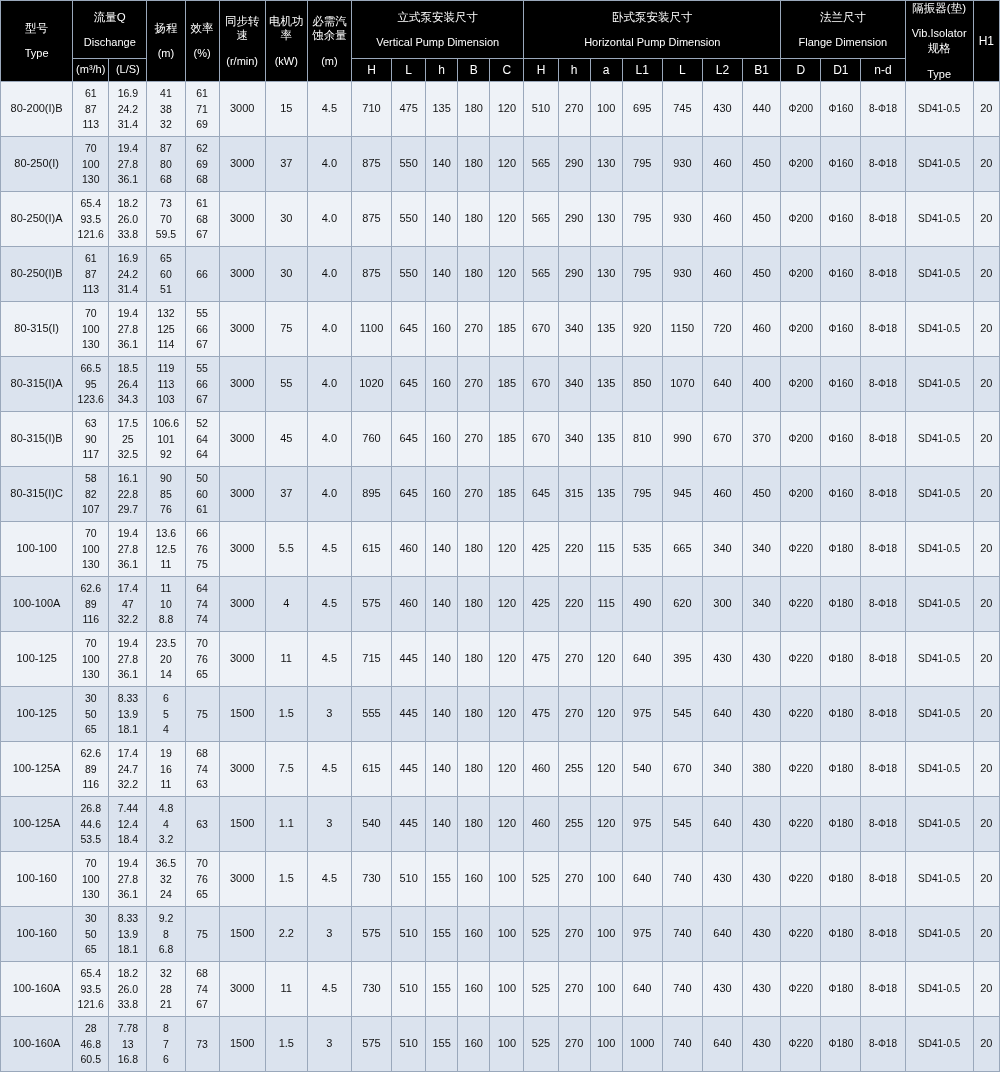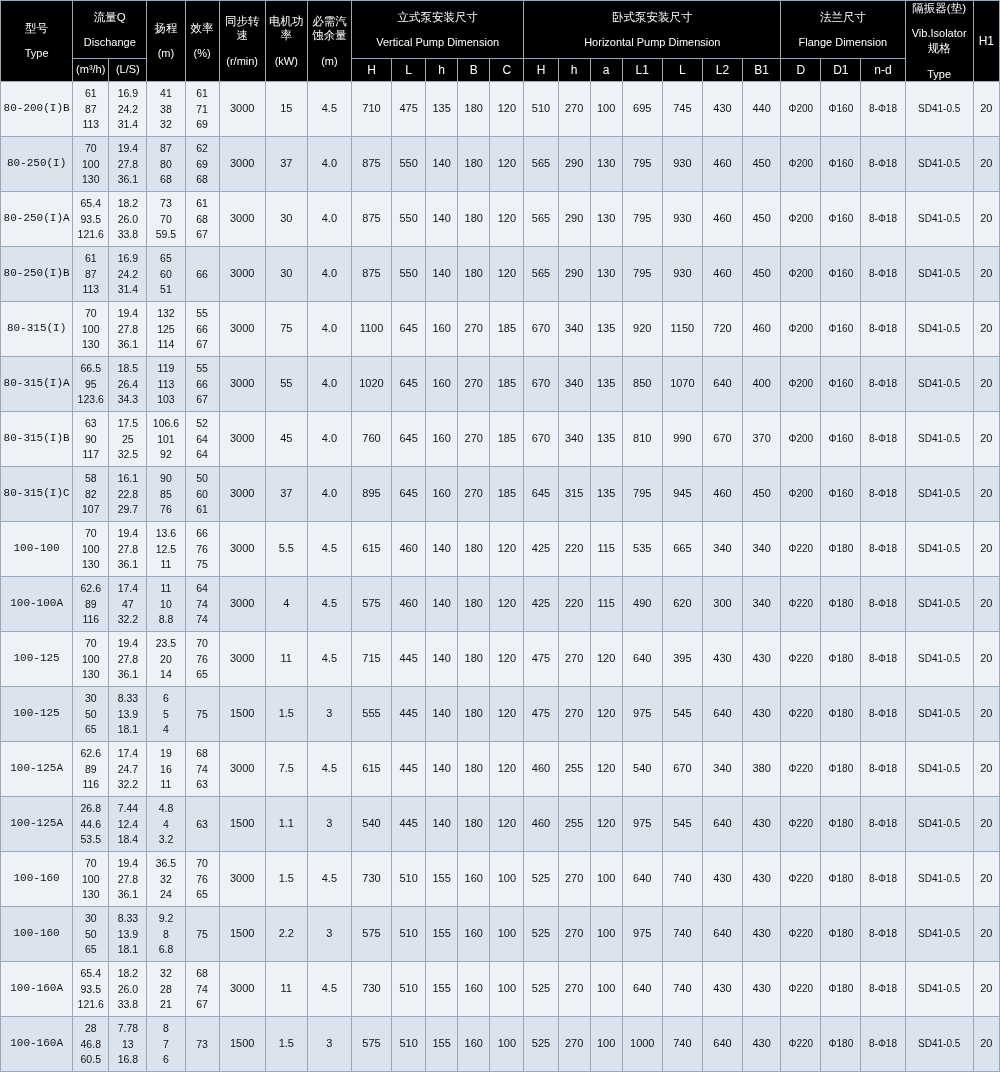--- a/index.html
+++ b/index.html
@@ -61,21 +61,20 @@
   }
   tbody tr td {
     background: #eef2f7;
   }
   tbody tr.alt td {
     background: #dbe3ee;
   }
   td.type {
     font-size: 11px;
     white-space: nowrap;
-    font-family: Liberation Mono, monospace;
   }
   td.multi {
     font-size: 10.5px;
     line-height: 1.45;
     white-space: pre-line;
   }
   td.small {
     font-size: 10px;
   }
   .h1cell {

